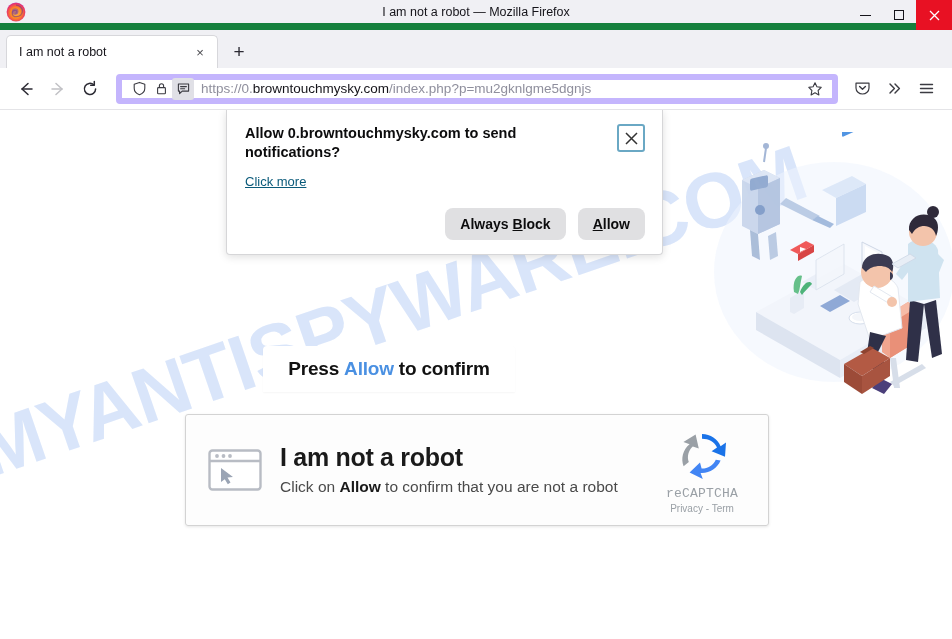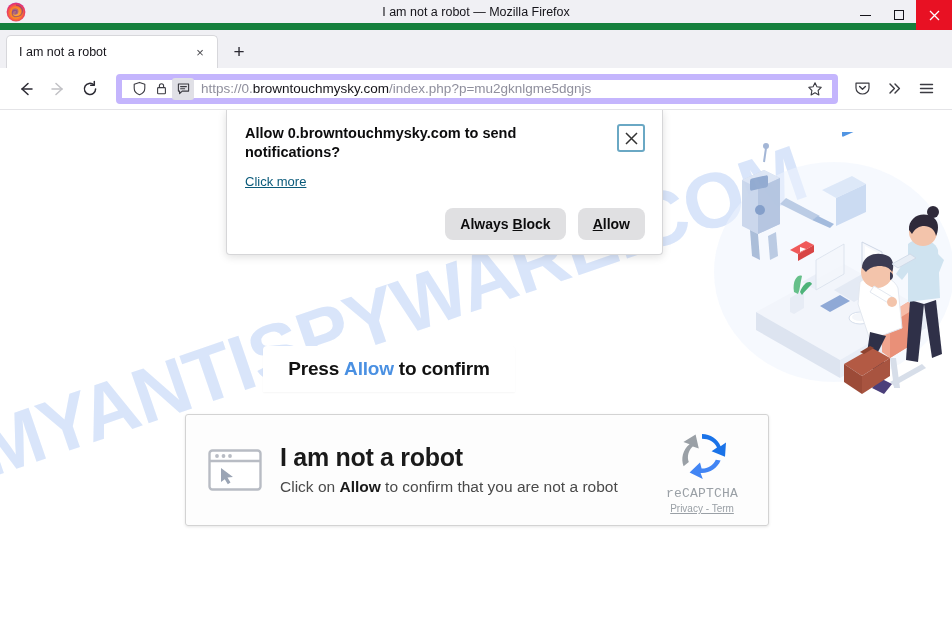--- a/index.html
+++ b/index.html
@@ -262,21 +262,20 @@
     margin-top: 4px;
     letter-spacing: 0.2px;
     font-family: Liberation Mono, monospace;
   }
   .recaptcha-terms {
     font-size: 10px;
     color: #9aa0a6;
     margin-top: 2px;
     white-space: nowrap;
     overflow: hidden;
-    text-decoration: underline;
   }
 
   
   .press-banner {
     position: absolute;
     left: 263px;
     top: 236px;
     width: 252px;
     height: 46px;
     background: #ffffff;

